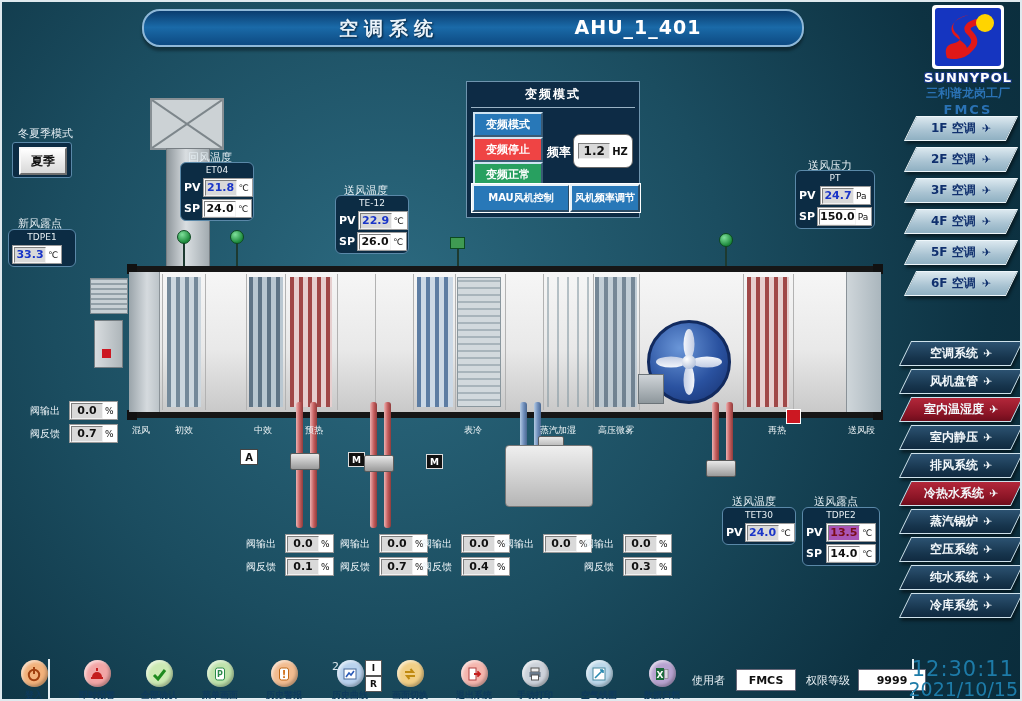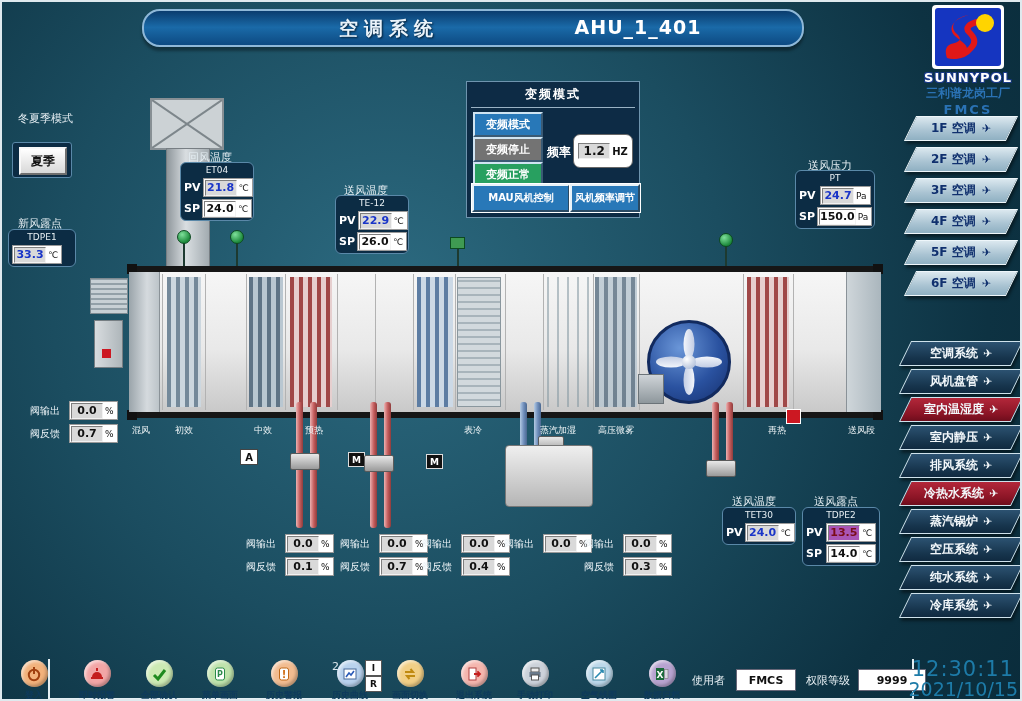--- a/index.html
+++ b/index.html
@@ -58,21 +58,21 @@
         border:2px solid;border-color:#f8f8f8 #6e6e6e #6e6e6e #f8f8f8;color:#111;font-size:12px;font-weight:bold;
         display:flex;align-items:center;justify-content:center;cursor:pointer;}
   
   .vfd{left:464px;top:79px;width:174px;height:137px;background:#0d2b45;border:1px solid #6e94ae;box-sizing:border-box;}
   .vfd-title{color:#fff;font-size:12px;font-weight:bold;text-align:center;padding-top:4px;letter-spacing:2px;
         border-bottom:1px solid #9ab2c4;padding-bottom:4px;margin:0 4px;}
   .vbtn{position:absolute;left:6px;width:66px;height:21px;color:#fff;font-size:11px;font-weight:bold;
         display:flex;align-items:center;justify-content:center;border:2px solid;cursor:pointer;
         border-color:#cfe4f2 #3a5a74 #3a5a74 #cfe4f2;}
   .vbtn.run{background:#2878b8;top:30px;}
-  .vbtn.stop{background:#737373;top:55px;}
+  .vbtn.stop{background:#ef4444;top:55px;}
   .vbtn.norm{background:#28a060;top:80px;cursor:default;}
   .freq-lbl{position:absolute;left:80px;top:62px;color:#fff;font-size:12px;font-weight:bold;}
   .freq-box{position:absolute;left:106px;top:52px;width:58px;height:32px;background:#fff;border-radius:7px;
         border:1px solid #666;display:flex;align-items:center;justify-content:center;gap:2px;}
   .freq-box .v{background:#d9d9d9;border:1px solid;border-color:#7e7e7e #f2f2f2 #f2f2f2 #7e7e7e;
         width:30px;text-align:center;font-size:12px;font-weight:bold;color:#111;cursor:pointer;}
   .freq-box .u{font-size:10px;color:#111;font-weight:bold;}
   .wbtn{position:absolute;bottom:5px;height:24px;background:#2878b8;color:#fff;font-size:10px;font-weight:bold;
         display:flex;align-items:center;justify-content:center;border:2px solid;cursor:pointer;
         border-color:#e8f2f8 #2a4a64 #2a4a64 #e8f2f8;outline:1px solid #fff;}
@@ -256,21 +256,21 @@
         <b class="plane">✈</b>
       </span>
     </div>
   <div class="abs sbtn" style="top:591px">
       <span>
         <i style="font-style:normal">冷库系统</i>
         <b class="plane">✈</b>
       </span>
     </div>
 
-  <div class="abs lbl" style="left:16px;top:109px">冬夏季模式</div>
+  <div class="abs lbl" style="left:16px;top:124px">冬夏季模式</div>
   <div class="abs season-box">
     <div class="season-btn">夏季</div>
   </div>
 
   <div class="abs lbl" style="left:16px;top:214px">新风露点</div>
   <div class="abs disp-box" style="left:6px;top:227px;width:68px">
     <div class="disp-tag">TDPE1</div>
     <div class="drow">
         <span class="fld pv">
           <span class="v">33.3</span>

